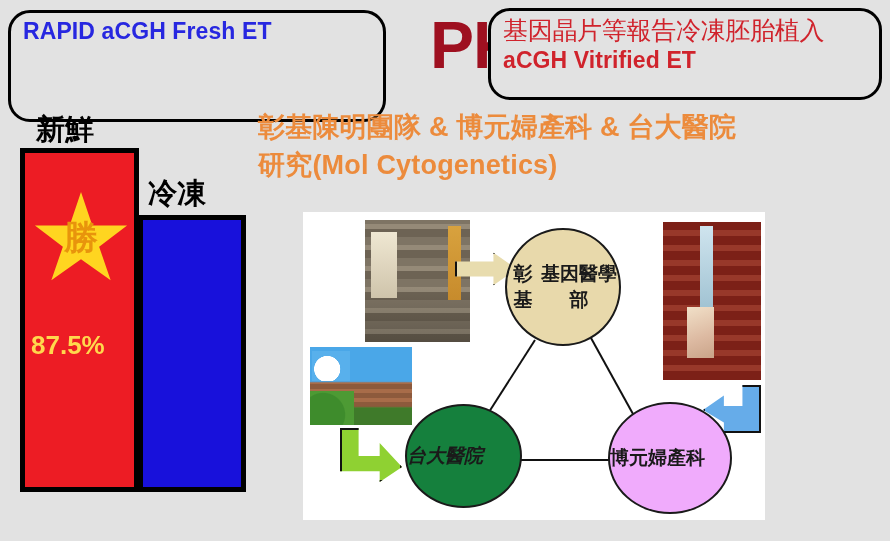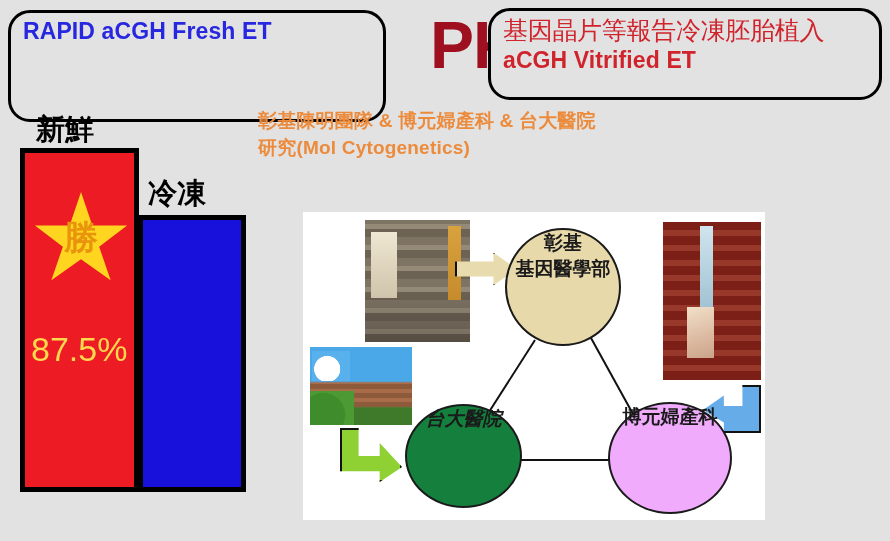--- a/index.html
+++ b/index.html
@@ -32,33 +32,33 @@
 
   #pk-text{
     position:absolute;left:392px;top:12px;
     font-size:66px;font-weight:700;color:#9e1020;
     letter-spacing:-1px;line-height:1;margin-left:38px;
   }
 
   
   #study-title{
     position:absolute;left:258px;top:108px;width:620px;
-    color:#ec8b3c;font-size:19px;font-weight:600;line-height:1.42;
+    color:#ec8b3c;font-size:27px;font-weight:600;line-height:1.42;
     letter-spacing:.2px;
   }
 
   
   #chart{position:absolute;left:0;top:104px;width:270px;height:400px;margin-top:8px;}
   .bar{position:absolute;border:5px solid #000;box-sizing:border-box;}
   #bar-fresh{left:20px;top:36px;width:119px;height:344px;background:#ed1c24;}
   #bar-frozen{left:138px;top:103px;width:108px;height:277px;background:#1811db;}
   .bar-cat{position:absolute;color:#000;font-size:29px;font-weight:600;white-space:nowrap;}
   #cat-fresh{left:36px;top:-2px;}
   #cat-frozen{left:148px;top:62px;}
-  .bar-val{position:absolute;font-size:34px;font-weight:400;white-space:nowrap;}
+  .bar-val{position:absolute;font-size:26px;font-weight:700;white-space:nowrap;}
   #val-fresh{left:31px;top:218px;color:#ffd84d;}
   #val-frozen{left:145px;top:218px;color:#f2edd0;}
 
   .star{
     position:absolute;left:33px;top:80px;width:96px;height:96px;
     background:#ffd520;
     clip-path:polygon(50% 0%,61.8% 35%,98% 35%,68.9% 57%,80.9% 92%,50% 70%,19.1% 92%,31.1% 57%,2% 35%,38.2% 35%);
   }
   #star-label{
     position:absolute;left:57px;top:103px;width:48px;text-align:center;
@@ -101,21 +101,21 @@
       linear-gradient(90deg,#6d1d14 0 22%,#8e3326 22% 40%,#bcd6e2 40% 52%,#90342a 52% 100%);
   }
   #photo-right:before{content:"";position:absolute;left:38%;top:4px;width:13%;height:72%;
     background:linear-gradient(180deg,#cfe4ee,#8fb6c8);}
   #photo-right:after{content:"";position:absolute;left:24%;top:54%;width:28%;height:32%;
     background:linear-gradient(160deg,#f1e0c8,#dcb9a1 60%,#caa489);}
 
   
   .node{
     position:absolute;border:2px solid #1a1a1a;border-radius:50%;
-    display:flex;flex-direction:column;align-items:center;justify-content:flex-start;
+    display:flex;flex-direction:row;align-items:center;justify-content:space-between;
     font-size:19px;font-weight:600;color:#1a1a1a;line-height:1.35;text-align:center;
     box-sizing:border-box;
   }
   #node-cgmh{left:202px;top:16px;width:116px;height:118px;background:#e8d9ab;}
   #node-ntuh{left:102px;top:192px;width:117px;height:104px;background:#15803d;font-style:italic;}
   #node-bowen{left:305px;top:190px;width:124px;height:112px;background:#f0abfc;}
 
   svg.links{position:absolute;left:0;top:0;width:462px;height:308px;}
 
   

